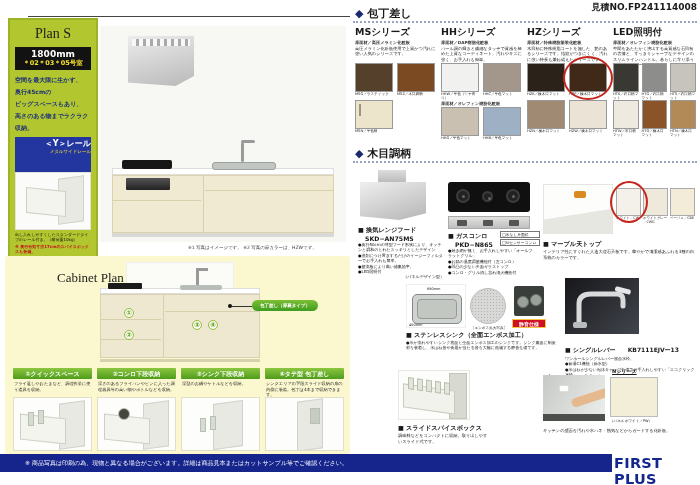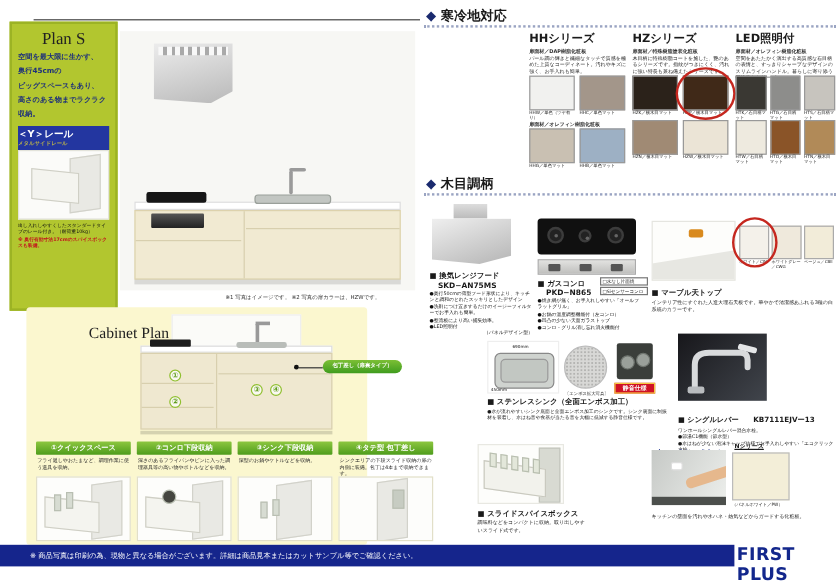--- a/index.html
+++ b/index.html
@@ -15,21 +15,21 @@
   .quote-no{left:540px;top:1px;width:157px;font-size:9px;text-align:right;font-weight:bold}
 
   
   .type-panel{left:8px;top:18px;width:90px;height:241px;background:#b2c62f;border:2px solid #9cb324;padding:4px 5px}
   .type-title{font-size:14px;text-align:center;color:#222;margin-top:2px}
   .size-badge{background:#121212;margin:5px 0 4px 0;padding:2px 0;text-align:center}
   .size-badge .sz{color:#fff;font-size:9px;font-weight:bold}
   .size-badge .rm{color:#f2e02a;font-size:6.5px;font-weight:bold}
   .type-desc div{font-size:6px;font-weight:bold;color:#1c2f7c;line-height:2.0}
   .rail-box{margin-top:3px}
-  .rail-head{background:#2336a0;text-align:left;padding:1px 0 2px 0}
+  .rail-head{background:#2336a0;text-align:right;padding:1px 0 18px 0}
   .rail-head .rt{color:#fff;font-size:8px;font-weight:bold}
   .rail-head .rs{color:#f2e02a;font-size:4.5px}
   .rail-photo{position:relative;background:#fbfbf9;height:58px;border:1px solid #e3e3da;overflow:hidden}
   .rail-note{font-size:4px;line-height:1.35;margin-top:2px;color:#111}
   .rail-note-red{font-size:4px;line-height:1.35;color:#c2121c;font-weight:bold;margin-top:1px}
 
   
   .photo-bg{left:100px;top:26px;width:246px;height:216px;background:#f7f7f4}
   .hood{left:128px;top:36px;width:66px;height:50px;background:linear-gradient(165deg,#ececec,#b9b9b9);
         clip-path:polygon(0 0,100% 0,100% 80%,72% 100%,0 93%)}
@@ -41,21 +41,21 @@
   .cab-line-h{position:absolute;left:0;right:0;height:1px;background:#d8cfae}
   .cooktop-main{left:122px;top:160px;width:50px;height:9px;background:#161616;border-radius:2px}
   .grill-front{left:126px;top:178px;width:44px;height:12px;background:linear-gradient(#555,#222);border-radius:1px}
   .sink-main{left:212px;top:162px;width:64px;height:8px;background:#c2c6c2;border:1px solid #9aa09a;border-radius:3px}
   .faucet-stem{left:241px;top:142px;width:3px;height:20px;background:#9a9a9a;border-radius:2px}
   .faucet-spout{left:241px;top:140px;width:14px;height:3px;background:#9a9a9a;border-radius:2px}
   .unit-shadow{left:112px;top:233px;width:222px;height:4px;background:rgba(0,0,0,.12)}
   .photo-caption{left:188px;top:245px;width:160px;font-size:4.5px;color:#333}
 
   
-  .cream-panel{left:22px;top:256px;width:284px;height:198px;background:#fbf7cf;border-radius:3px}
+  .cream-panel{left:5px;top:256px;width:345px;height:198px;background:#fbf7cf;border-radius:3px}
   .cab-title{position:absolute;left:52px;top:14px;font-size:13px;color:#222}
   .illus{position:absolute;left:95px;top:6px;width:225px;height:104px}
   .il-splash{position:absolute;left:26px;top:0;width:108px;height:27px;background:#fbfbf8;border:1px solid #eee}
   .il-faucet-stem{position:absolute;left:96px;top:8px;width:3px;height:16px;background:#999}
   .il-faucet-spout{position:absolute;left:96px;top:6px;width:12px;height:3px;background:#999}
   .il-top{position:absolute;left:0;top:26px;width:160px;height:6px;background:#fff;border:1px solid #ddd}
   .il-cook{position:absolute;left:8px;top:21px;width:34px;height:6px;background:#1c1c1c;border-radius:1px}
   .il-sink{position:absolute;left:80px;top:23px;width:42px;height:5px;background:#b9bdb9;border-radius:2px}
   .il-body{position:absolute;left:0;top:32px;width:160px;height:64px;background:#efe8d0;border:1px solid #d9d0ae}
   .il-shadow{position:absolute;left:0;top:97px;width:160px;height:3px;background:rgba(0,0,0,.15)}
@@ -169,23 +169,28 @@
   .kp-swatch{left:610px;top:377px;width:48px;height:40px;background:#f3eed8;border:1px solid #bbb}
   .kp-cap{left:610px;top:419px;width:60px;font-size:3.6px}
   .kp-desc{left:543px;top:428px;width:150px;font-size:4.2px;line-height:1.35}
 </style>
 </head>
 <body>
 
 <div class="page">
 
   <div class="abs sk-rule"></div>
+  <div class="abs quote-no">見積NO.FP241114008</div>
 
   <div class="abs type-panel">
     <div class="type-title serif">Plan S</div>
+    <div class="size-badge">
+      <div class="sz">1800mm</div>
+      <div class="rm">＊02＊03＊05号室</div>
+    </div>
     <div class="type-desc">
       <div>空間を最大限に生かす、</div>
       <div>奥行45cmの</div>
       <div>ビッグスペースもあり、</div>
       <div>高さのある物までラクラク収納。</div>
     </div>
     <div class="rail-box">
       <div class="rail-head">
         <div class="rt">＜Y＞レール</div>
         <div class="rs">メタルサイドレール</div>
@@ -278,24 +283,45 @@
         <div class="mini-photo">
           <div class="mp-side" style="right:20px;top:2px;height:50px"></div>
           <div class="mp-item" style="left:44px;top:10px;width:10px;height:16px;background:#c7ccc2"></div>
         </div>
       </div>
     </div>
   </div>
 
   <div class="abs sec-head door-head">
     <span class="dia">◆</span>
-    <span>寒冷地対応</span>
+    <span>包丁差し</span>
   </div>
   <div class="abs door-rule"></div>
 
+  <div class="series" style="left:355px">
+    <div class="s-name">MSシリーズ</div>
+    <div class="s-mat">扉面材／高圧メラミン化粧板</div>
+    <div class="s-desc">高圧メラミン化粧板使用で上質かつ汚れに強い人気のシリーズです。</div>
+    <div class="sw-grid">
+      <div class="sw grain">
+        <div class="chip" style="background: rgb(84, 64, 43);"></div>
+        <div class="lbl">MSG／ラスティック</div>
+      </div>
+      <div class="sw grain">
+        <div class="chip" style="background: rgb(123, 74, 34);"></div>
+        <div class="lbl">MSZ／木目調柄</div>
+      </div>
+      <div class="sw door">
+        <div class="chip" style="background: rgb(236, 229, 204);">
+            <div class="handle"></div>
+          </div>
+        <div class="lbl">MSN／単色柄</div>
+      </div>
+    </div>
+  </div>
 
   <div class="series" style="left:527px">
     <div class="s-name">HZシリーズ</div>
     <div class="s-mat">扉面材／特殊樹脂塗装化粧板</div>
     <div class="s-desc">木目柄に特殊樹脂コートを施した、艶のあるシリーズです。指紋がつきにくく、汚れに強い特長も兼ね備えたシリーズです。</div>
     <div class="sw-grid">
       <div class="sw grain">
         <div class="chip" style="background: rgb(43, 34, 26);"></div>
         <div class="lbl">HZK／横木目マット</div>
       </div>

